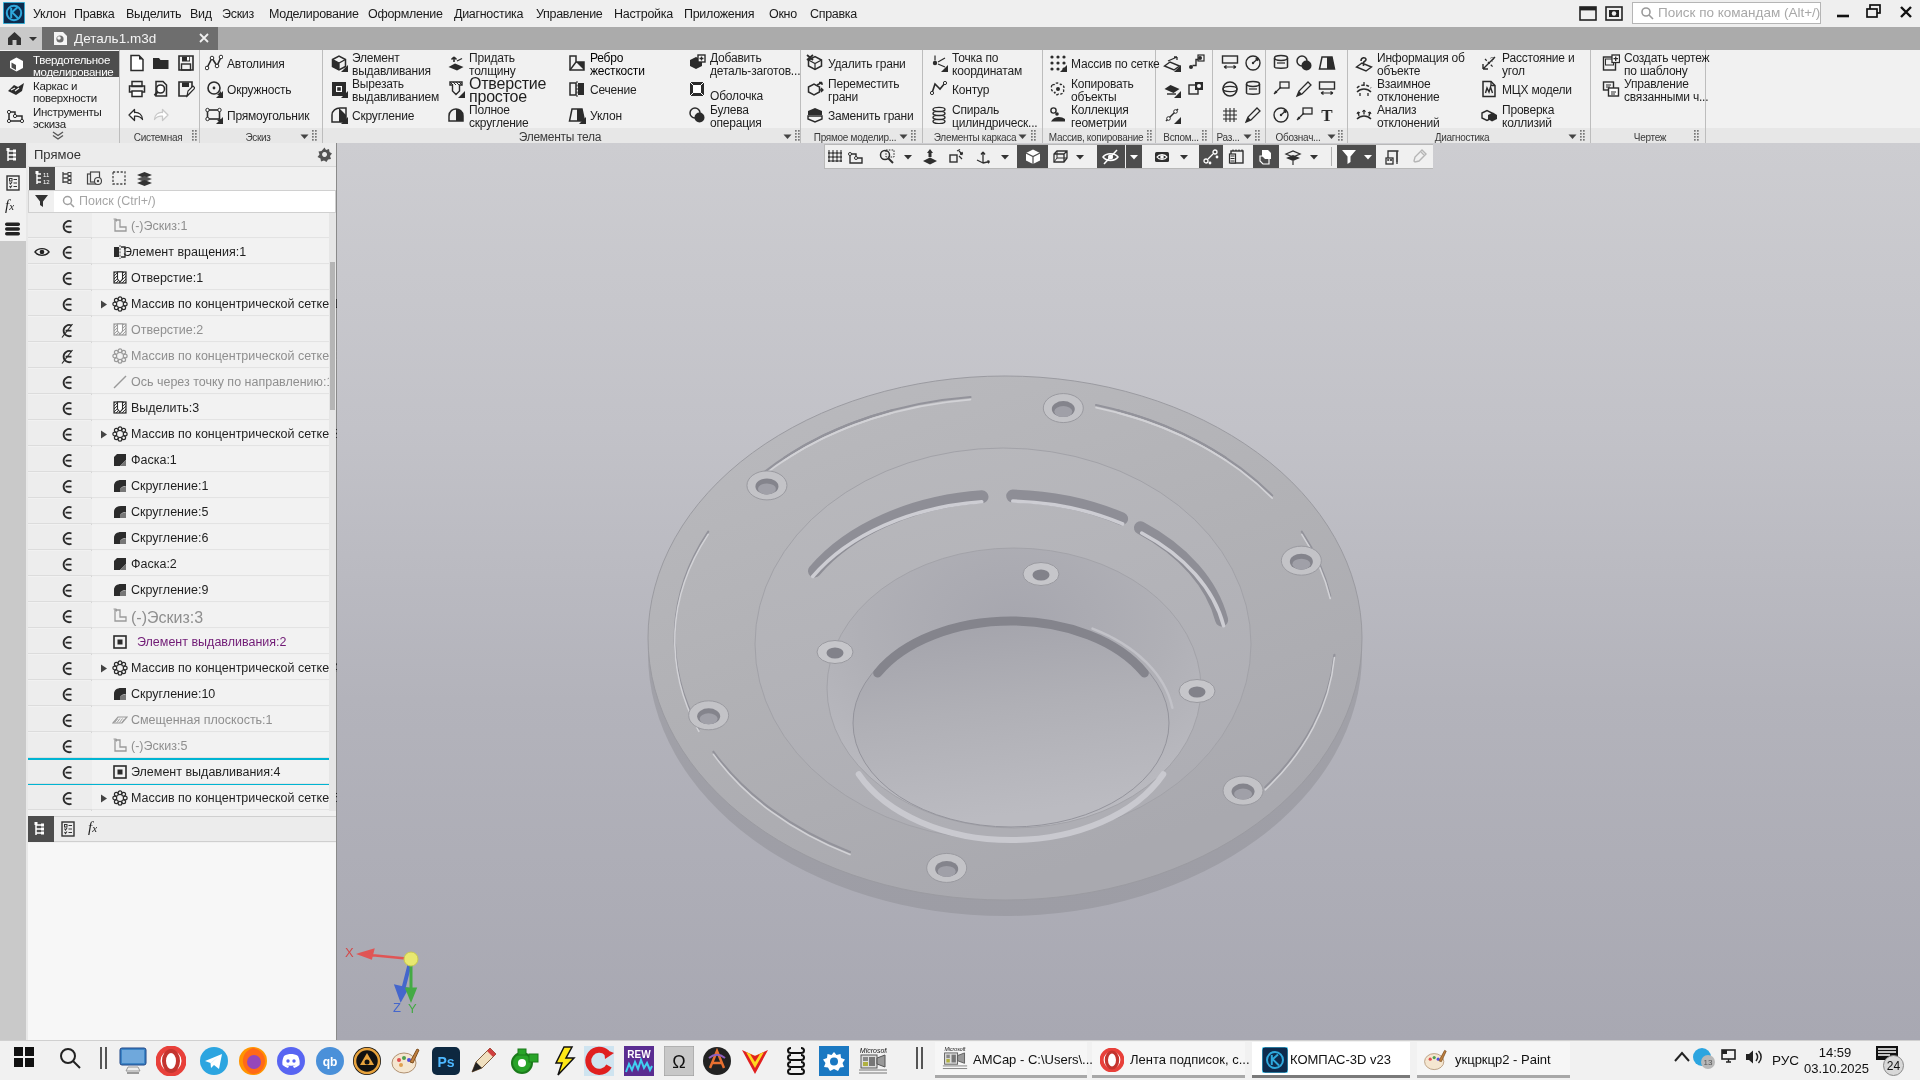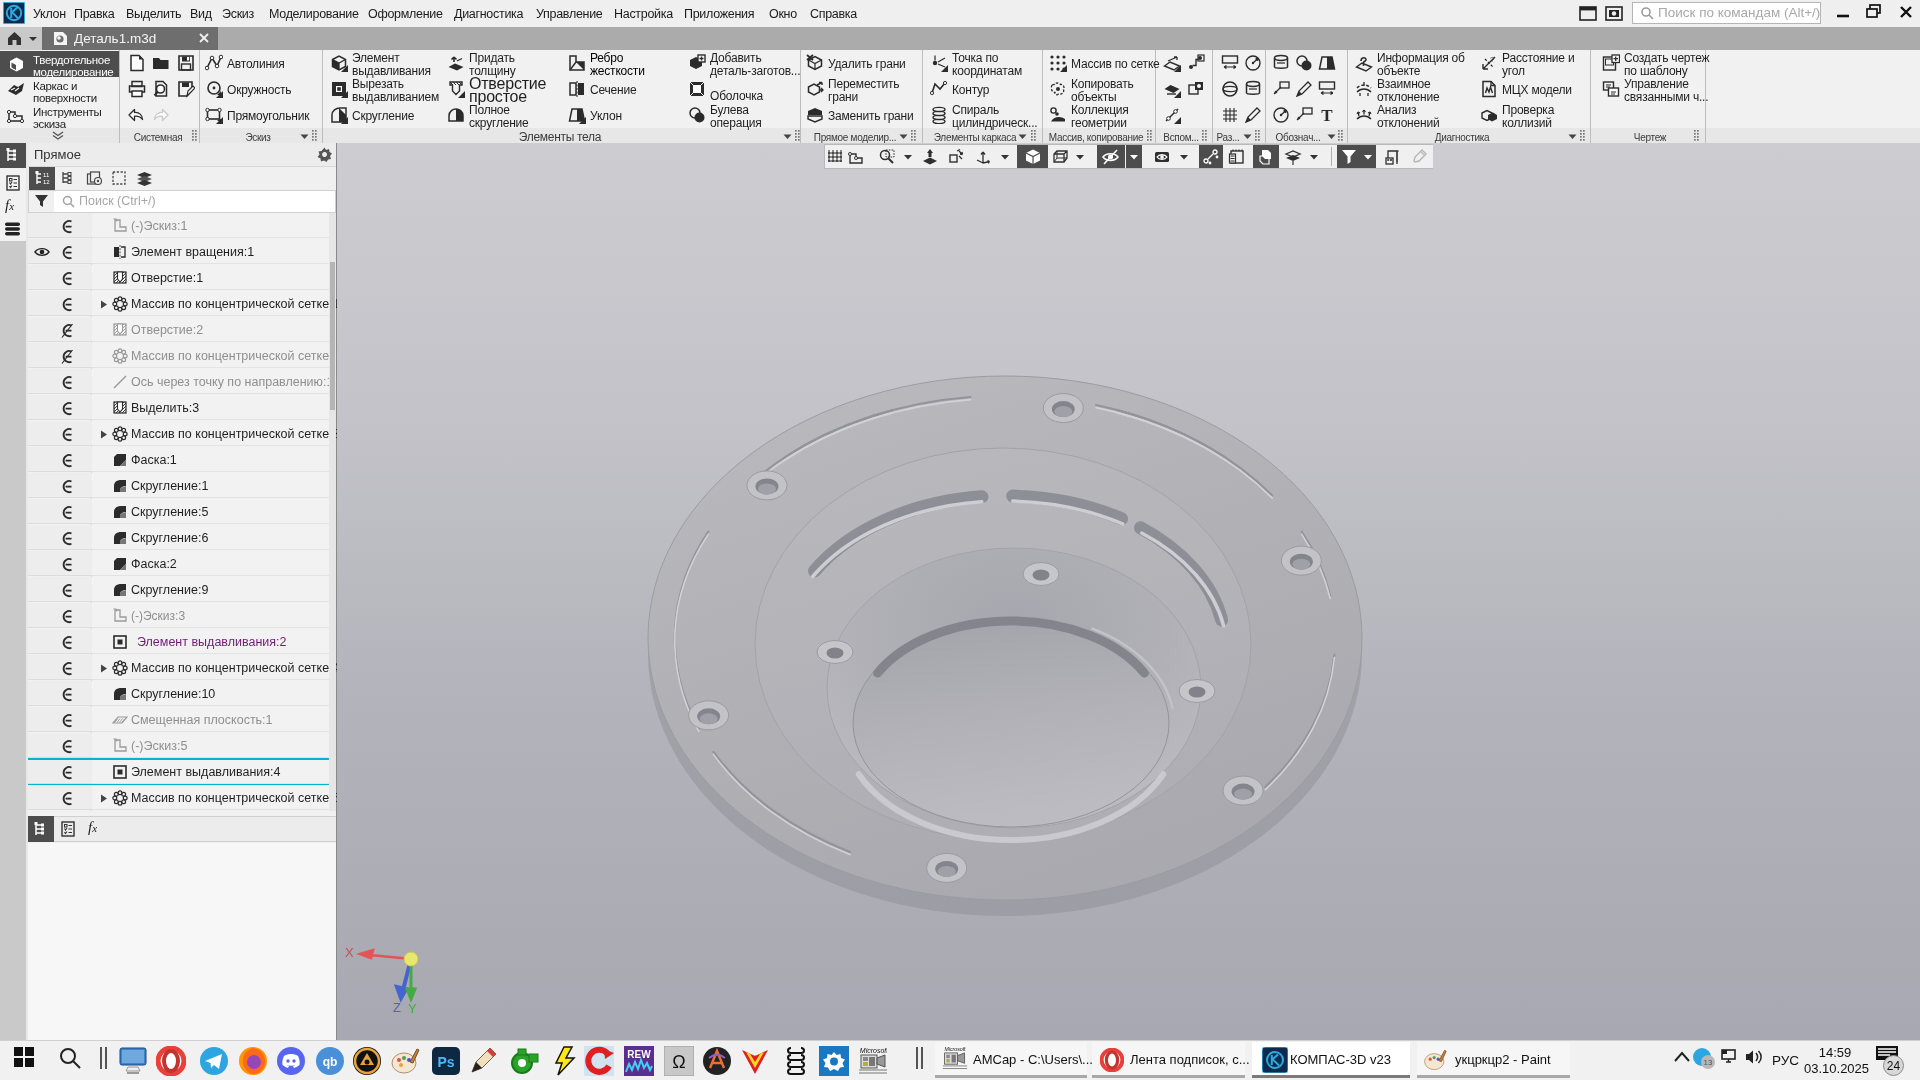--- a/index.html
+++ b/index.html
@@ -693,21 +693,21 @@
   </svg>
 <svg class="a" style="left:34px;top:246px" width="16" height="12" viewBox="0 0 16 12">
     <path d="M1 6 C4 1.5, 12 1.5, 15 6 C12 10.5, 4 10.5, 1 6 Z" fill="none" stroke="#222" stroke-width="1.4"></path>
     <circle cx="8" cy="6" r="2.3" fill="#222"></circle>
   </svg>
 <svg class="a" style="left:112px;top:244px" width="16" height="16" viewBox="0 0 16 16">
     <rect x="2" y="3" width="5" height="10" fill="#2b2b2b"></rect>
     <path d="M9 3 L13 3 L13 13 L9 13" fill="none" stroke="#2b2b2b" stroke-width="1.3"></path>
     <path d="M8 1 L8 15" stroke="#2b2b2b" stroke-width="0.8" stroke-dasharray="2 1.2"></path>
   </svg>
-<div class="a" style="left:131px;top:245px;font-size:12.5px;color:#1f1f1f">Элемент вращения:1</div>
+<div class="a" style="left:123px;top:245px;font-size:12.5px;color:#1f1f1f">Элемент вращения:1</div>
 <div class="a" style="left:28px;top:265px;width:64px;height:25px;background:#ededed;border-bottom:1px solid #dcdcdc"></div>
 <div class="a" style="left:92px;top:265px;width:244px;height:25px;background:#f2f2f2;border-bottom:1px solid #e3e3e3"></div>
 <svg class="a" style="left:58px;top:269.5px" width="16" height="17" viewBox="0 0 16 17">
     <path d="M13.5 3.5 A5.6 5.6 0 1 0 13.5 13.7 M7.6 8.6 L13.5 8.6" fill="none" stroke="#2b2b2b" stroke-width="1.8"></path>
   </svg>
 <svg class="a" style="left:112px;top:270px" width="16" height="16" viewBox="0 0 16 16">
     <rect x="2" y="2" width="12" height="11" fill="none" stroke="#2b2b2b" stroke-width="1.2"></rect>
     <path d="M3 2 L2 3 M6 2 L2 6 M9 2 L2 9 M12 2 L2 12 M14 3 L4 13 M14 6 L7 13 M14 9 L10 13 M14 12 L13 13" stroke="#2b2b2b" stroke-width="0.9"></path>
     <path d="M5.5 2 L5.5 9 L8 12 L10.5 9 L10.5 2 Z" fill="#fff" stroke="#2b2b2b" stroke-width="1.1"></path>
   </svg>
@@ -861,21 +861,21 @@
 <div class="a" style="left:131px;top:583px;font-size:12.5px;color:#1f1f1f">Скругление:9</div>
 <div class="a" style="left:28px;top:603px;width:64px;height:25px;background:#ededed;border-bottom:1px solid #dcdcdc"></div>
 <div class="a" style="left:92px;top:603px;width:244px;height:25px;background:#f2f2f2;border-bottom:1px solid #e3e3e3"></div>
 <svg class="a" style="left:58px;top:607.5px" width="16" height="17" viewBox="0 0 16 17">
     <path d="M13.5 3.5 A5.6 5.6 0 1 0 13.5 13.7 M7.6 8.6 L13.5 8.6" fill="none" stroke="#2b2b2b" stroke-width="1.8"></path>
   </svg>
 <svg class="a" style="left:112px;top:608px" width="16" height="16" viewBox="0 0 16 16">
     <path d="M3 2 L3 13 L14 13 L14 9 L8 9 L8 2 Z" fill="none" stroke="#9a9a9a" stroke-width="1.3"></path>
     <path d="M1.5 1 L4.5 1 L4.5 3.5" fill="none" stroke="#9a9a9a" stroke-width="1"></path>
   </svg>
-<div class="a" style="left:131px;top:609px;font-size:12px;color:#8f8f8f">(-)Эскиз:3</div>
+<div class="a" style="left:131px;top:609px;font-size:16px;color:#8f8f8f">(-)Эскиз:3</div>
 <div class="a" style="left:28px;top:629px;width:64px;height:25px;background:#ededed;border-bottom:1px solid #dcdcdc"></div>
 <div class="a" style="left:92px;top:629px;width:244px;height:25px;background:#f2f2f2;border-bottom:1px solid #e3e3e3"></div>
 <svg class="a" style="left:58px;top:633.5px" width="16" height="17" viewBox="0 0 16 17">
     <path d="M13.5 3.5 A5.6 5.6 0 1 0 13.5 13.7 M7.6 8.6 L13.5 8.6" fill="none" stroke="#2b2b2b" stroke-width="1.8"></path>
   </svg>
 <svg class="a" style="left:112px;top:634px" width="16" height="16" viewBox="0 0 16 16">
     <rect x="2" y="2" width="12" height="12" fill="none" stroke="#2b2b2b" stroke-width="1.6"></rect>
     <rect x="5.5" y="5.5" width="5" height="5" fill="#2b2b2b"></rect>
   </svg>
 <div class="a" style="left:137px;top:635px;font-size:12.5px;color:#701a75">Элемент выдавливания:2</div>

